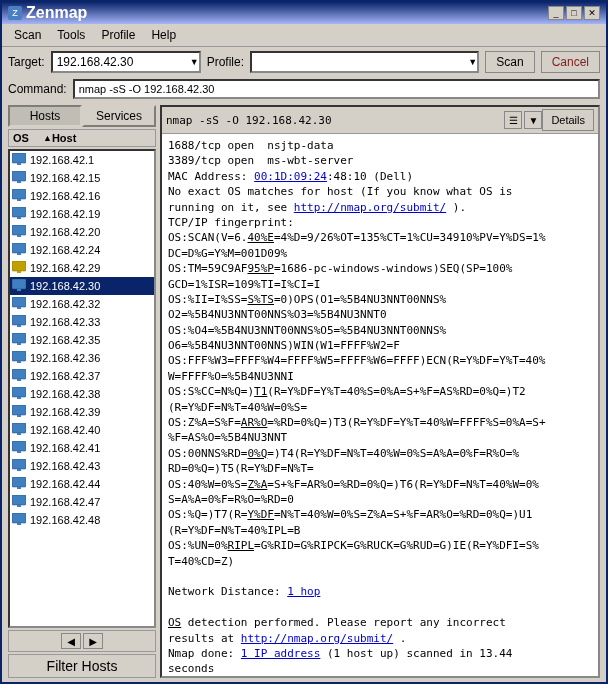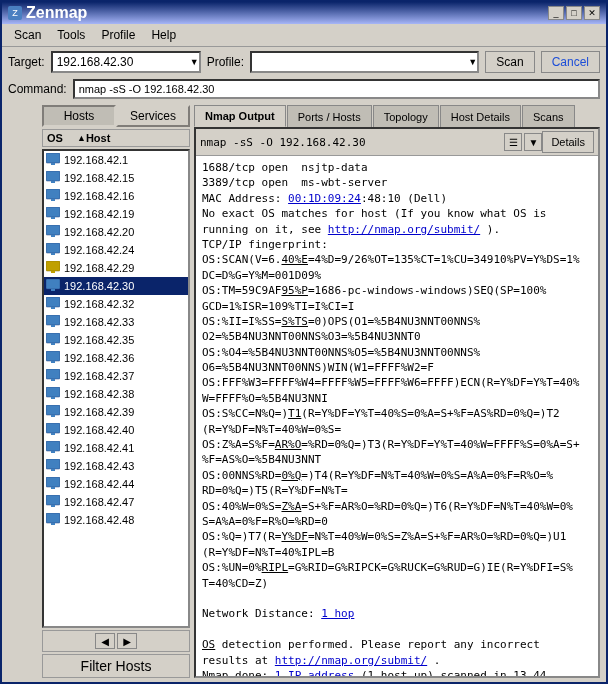--- a/index.html
+++ b/index.html
@@ -109,21 +109,21 @@
     .scan-btn, .cancel-btn {
       height: 22px;
       padding: 0 10px;
       border: 1px solid #888;
       background: #d4d0c8;
       font-size: 12px;
       cursor: pointer;
     }
 
     .cancel-btn {
-      color: #1d4ed8;
+      color: #7f1d1d;
     }
 
     .command-bar {
       display: flex;
       align-items: center;
       padding: 2px 6px;
       gap: 6px;
       background: #d4d0c8;
       flex-shrink: 0;
     }
@@ -138,21 +138,20 @@
       font-size: 11px;
       padding: 1px 4px;
     }
 
     .main-area {
       display: flex;
       flex: 1;
       overflow: hidden;
       padding: 4px 6px;
       gap: 4px;
-      margin-left: 34px;
     }
 
     .left-panel {
       width: 148px;
       display: flex;
       flex-direction: column;
       gap: 2px;
       flex-shrink: 0;
     }
 
@@ -558,27 +557,20 @@
         </div>
       </div>
       <div class="host-nav">
         <button class="nav-btn">◀</button>
         <button class="nav-btn">▶</button>
       </div>
       <div class="filter-bar">Filter Hosts</div>
     </div>
 
     <div class="right-panel">
-      <div class="tabs-row">
-        <div class="tab active">Nmap Output</div>
-        <div class="tab">Ports / Hosts</div>
-        <div class="tab">Topology</div>
-        <div class="tab">Host Details</div>
-        <div class="tab">Scans</div>
-      </div>
       <div class="output-area">
         <div class="output-toolbar">
           <span class="output-cmd">nmap -sS -O 192.168.42.30</span>
           <div class="output-icons">
             <div class="out-icon-btn">☰</div>
             <div class="out-icon-btn">▼</div>
           </div>
           <button class="details-btn">Details</button>
         </div>
         <div class="output-content">1688/tcp open  nsjtp-data

